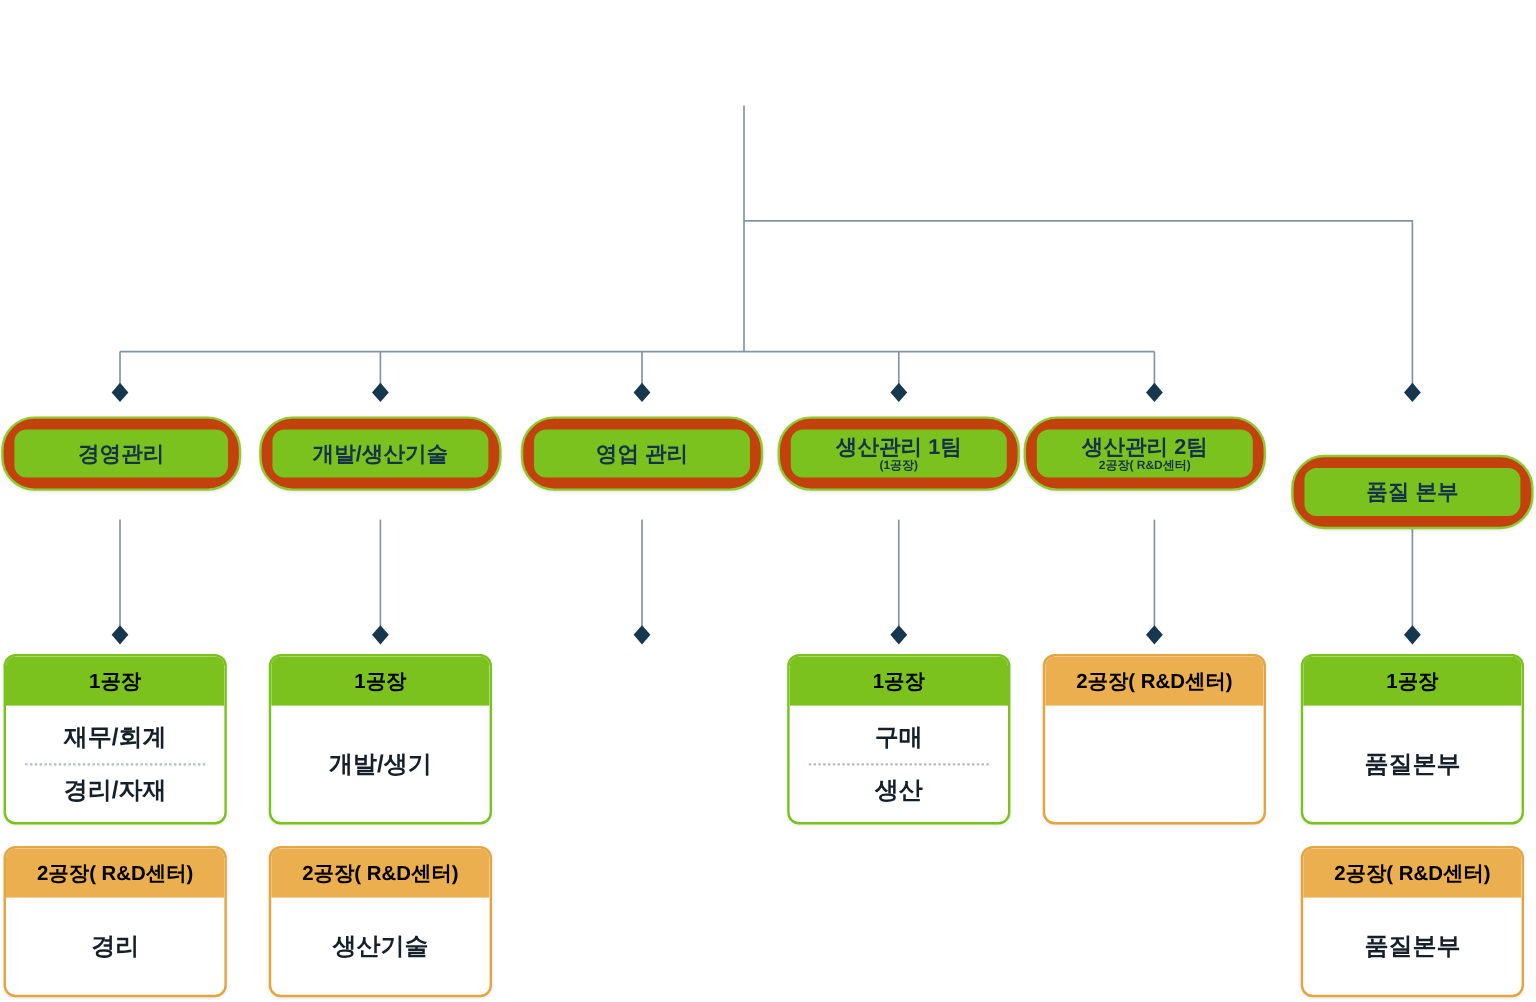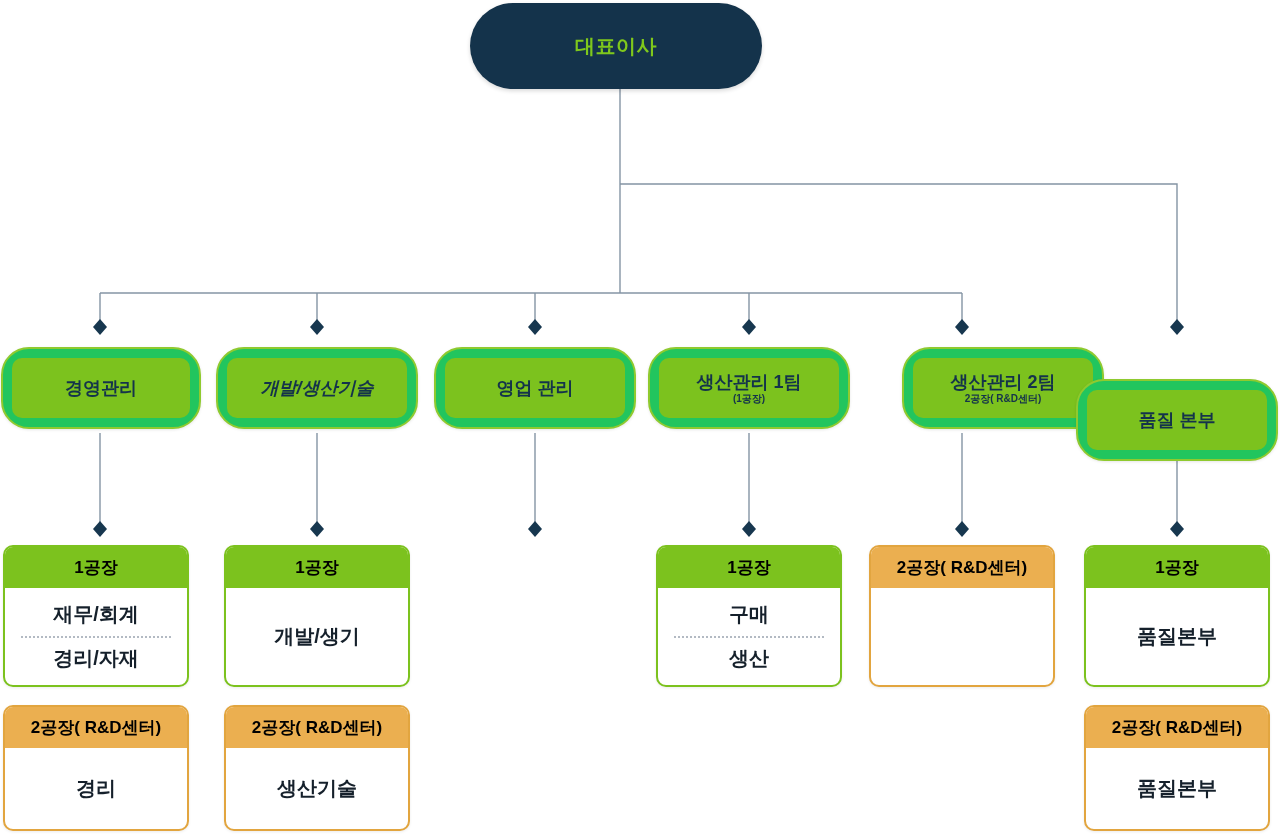--- a/index.html
+++ b/index.html
@@ -12,22 +12,22 @@
   }
   .lines{position:absolute;left:0;top:0;width:1280px;height:835px;z-index:0;}
   .ceo{
     position:absolute;left:470px;top:3px;width:292px;height:86px;
     background:#14334B;border-radius:43px;
     display:flex;align-items:center;justify-content:center;
     color:#7FC81C;font-size:20px;font-weight:bold;letter-spacing:.5px;
     z-index:2;box-shadow:0 2px 4px rgba(0,0,0,.15);
   }
   .l1{
-    position:absolute;top:347px;height:82px;box-sizing:border-box;
-    background:#22c55e;border:2px solid #8FCA2F;border-radius:28px;
+    position:absolute;top:347px;height:62px;box-sizing:border-box;
+    background:#c2410c;border:2px solid #8FCA2F;border-radius:28px;
     padding:9px;z-index:2;box-shadow:0 1px 3px rgba(0,0,0,.10);
   }
   .l1-inner{
     height:100%;background:#7CC21E;border-radius:10px;
     display:flex;flex-direction:column;align-items:center;justify-content:center;
     color:#14334B;font-weight:bold;line-height:1.15;
   }
   .l1-line1{font-size:18px;}
   .l1-line2{font-size:10px;}
   .card{
@@ -90,46 +90,43 @@
       <path d="M1177 319 L1184 327 L1177 335 L1170 327 Z"></path>
       <path d="M100 521 L107 529 L100 537 L93 529 Z"></path>
       <path d="M317 521 L324 529 L317 537 L310 529 Z"></path>
       <path d="M535 521 L542 529 L535 537 L528 529 Z"></path>
       <path d="M749 521 L756 529 L749 537 L742 529 Z"></path>
       <path d="M962 521 L969 529 L962 537 L955 529 Z"></path>
       <path d="M1177 521 L1184 529 L1177 537 L1170 529 Z"></path>
     </g>
   </svg>
 
-  <div class="ceo">
-    <span>대표이사</span>
-  </div>
 
   <div class="l1" style="left:1px;width:200px;">
     <div class="l1-inner">
       <span class="l1-line1">경영관리</span>
     </div>
   </div>
-  <div class="l1" style="left:216px;width:202px;font-style:italic;">
+  <div class="l1" style="left:216px;width:202px;">
     <div class="l1-inner">
       <span class="l1-line1">개발/생산기술</span>
     </div>
   </div>
   <div class="l1" style="left:434px;width:202px;">
     <div class="l1-inner">
       <span class="l1-line1">영업 관리</span>
     </div>
   </div>
   <div class="l1" style="left:648px;width:202px;">
     <div class="l1-inner">
       <span class="l1-line1">생산관리 1팀</span>
       <span class="l1-line2">(1공장)</span>
     </div>
   </div>
-  <div class="l1" style="left:902px;width:202px;">
+  <div class="l1" style="left:853px;width:202px;">
     <div class="l1-inner">
       <span class="l1-line1">생산관리 2팀</span>
       <span class="l1-line2">2공장( R&amp;D센터)</span>
     </div>
   </div>
   <div class="l1" style="left:1076px;width:202px;margin-top:32px;">
     <div class="l1-inner">
       <span class="l1-line1">품질 본부</span>
     </div>
   </div>

